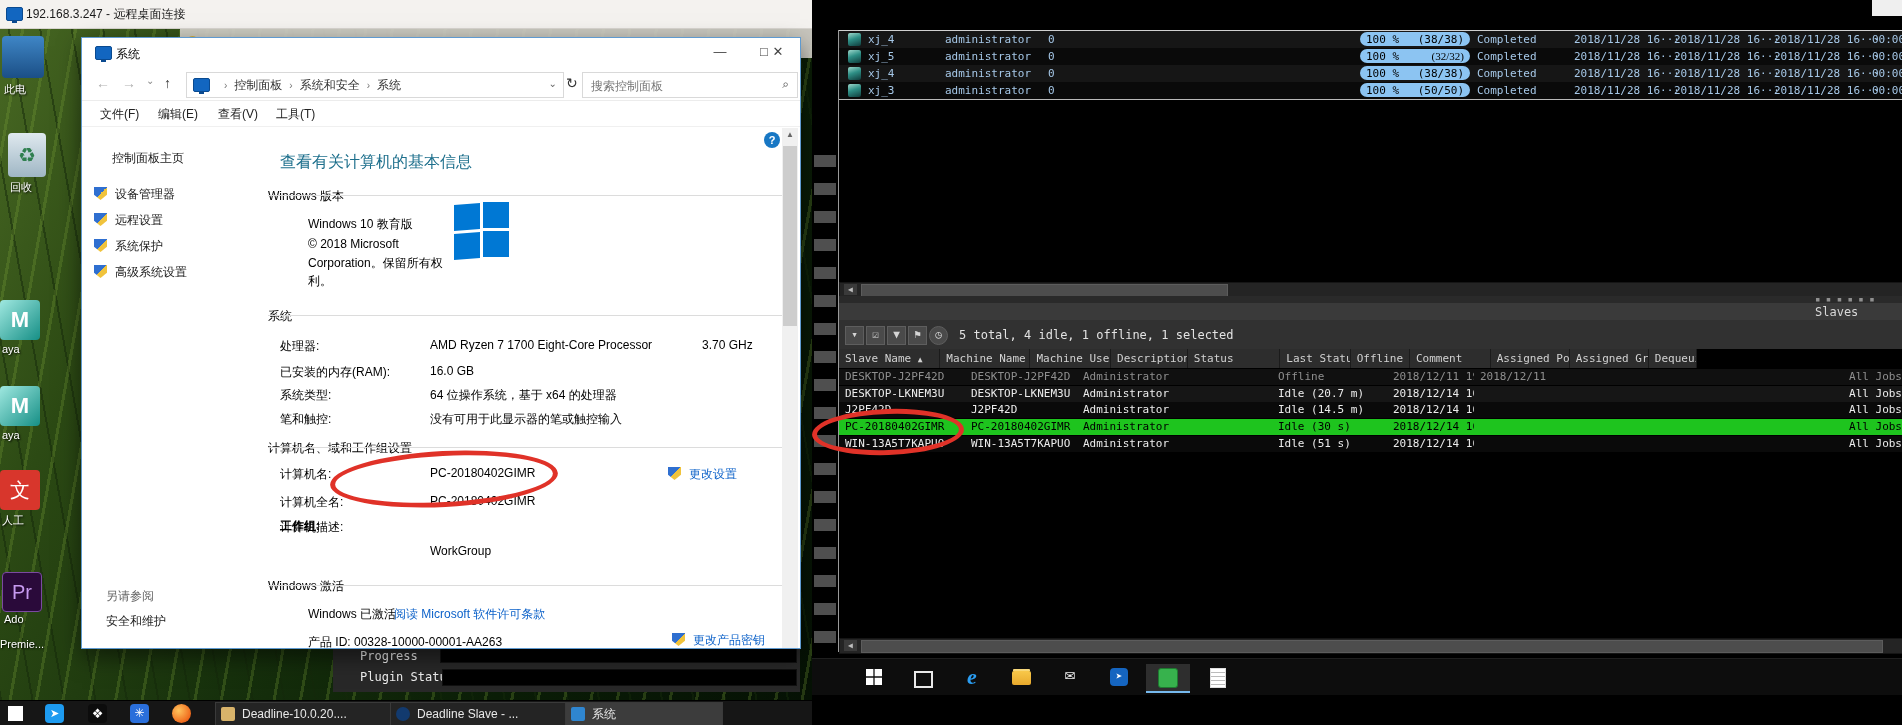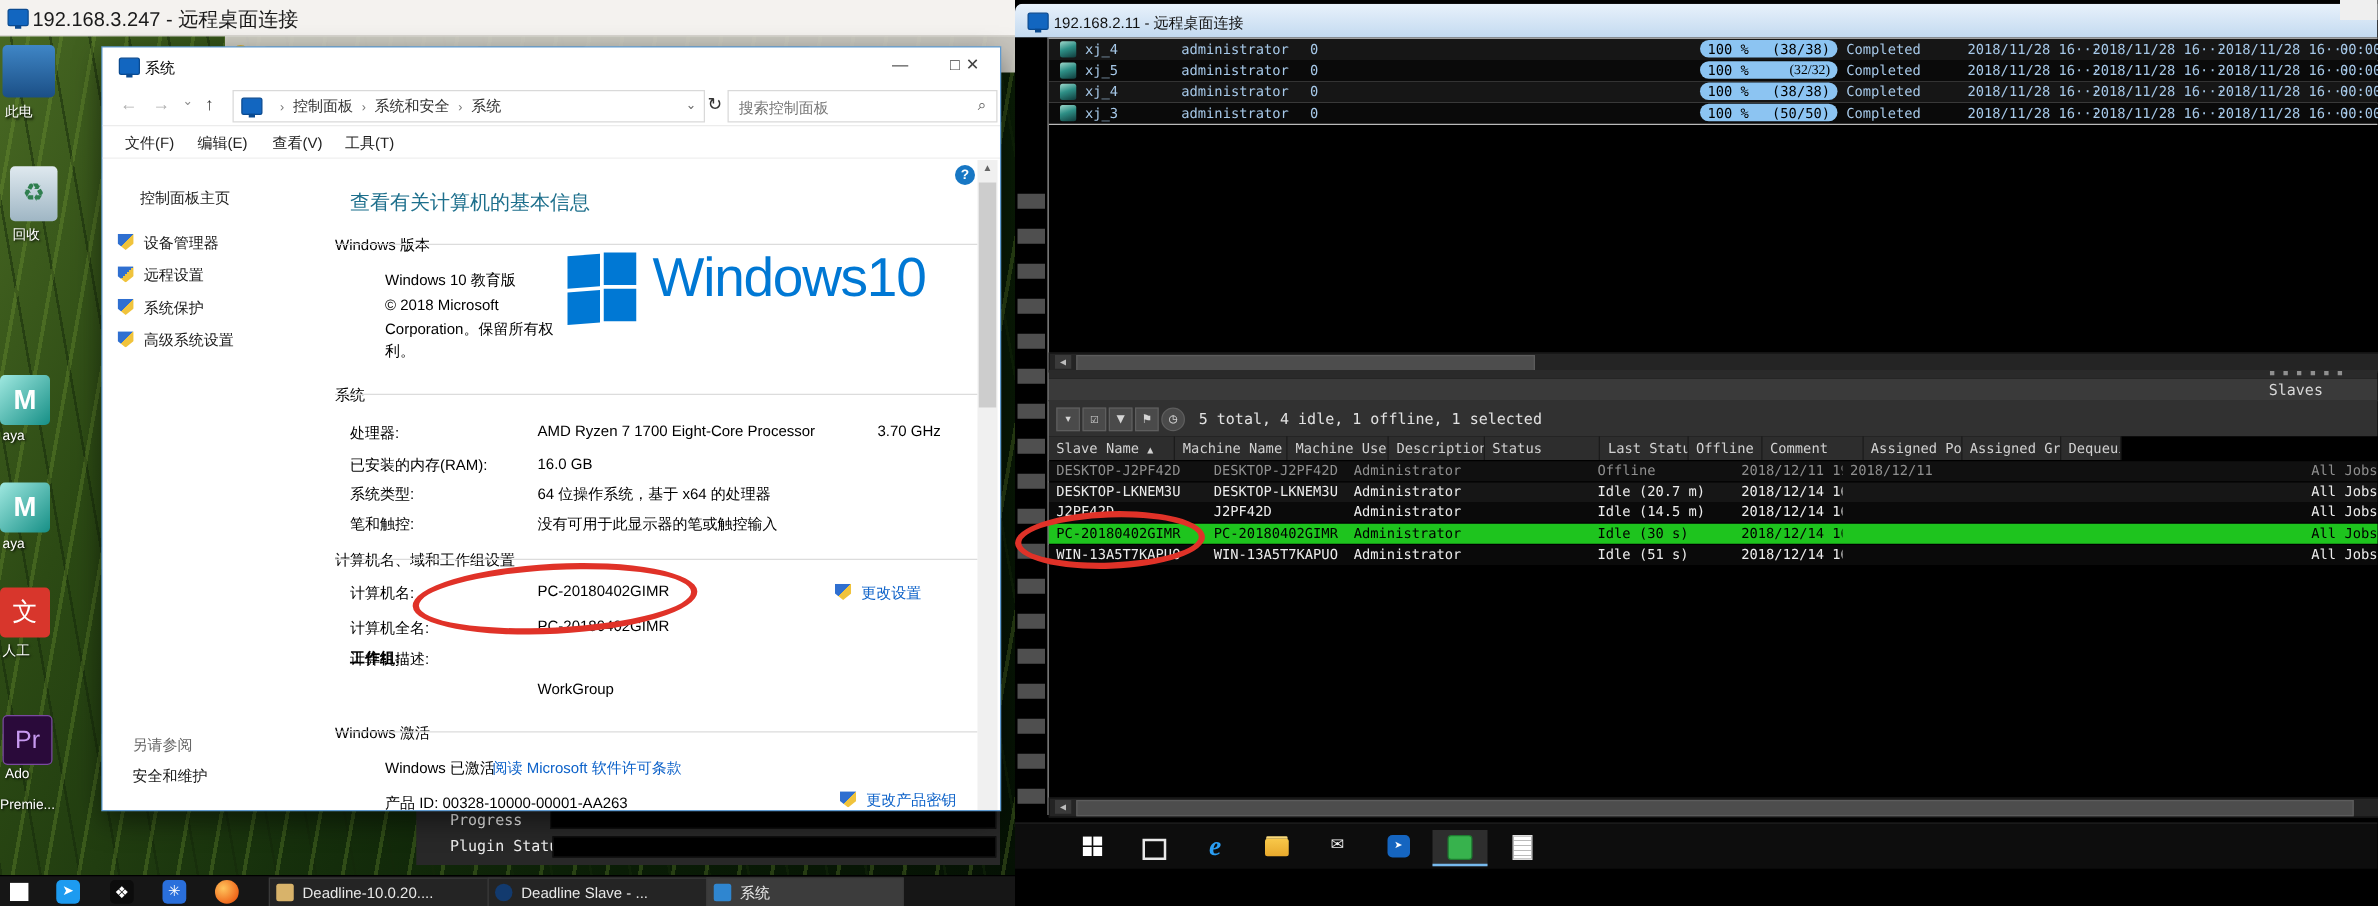--- a/index.html
+++ b/index.html
@@ -7,21 +7,21 @@
   .abs{position:absolute;}
   .mono{font-family:"DejaVu Sans Mono",monospace;}
   
   #lsession{left:0;top:0;width:812px;height:725px;background:#000;}
   #lgrass{left:0;top:0;width:812px;height:700px;
     background:linear-gradient(115deg,#4a6a24 0%,#2c4a14 22%,#16300c 48%,#0a1d06 72%,#051104 100%);}
   #lgrass:after{content:"";position:absolute;inset:0;
     background:repeating-linear-gradient(100deg,rgba(130,170,60,.25) 0 3px,transparent 3px 26px),
                repeating-linear-gradient(80deg,rgba(20,40,10,.5) 0 2px,transparent 2px 31px);}
   #ltitlebar{left:0;top:0;width:812px;height:28px;background:#f4f2ef;border-bottom:1px solid #d8d5d0;}
-  #ltitle{left:26px;top:6px;font-size:16px;color:#1a1a1a;}
+  #ltitle{left:26px;top:6px;font-size:12px;color:#1a1a1a;}
   .rdp-ico{width:15px;height:12px;background:#1266c0;border:1px solid #0a4a90;border-radius:2px;}
   .rdp-ico:after{content:"";position:absolute;left:5px;top:12px;width:5px;height:3px;background:#0a4a90;}
   #lblur{left:180px;top:28px;width:632px;height:30px;background:#dcd8d2;opacity:.9;}
   .blob{position:absolute;background:#b9b4ac;border-radius:4px;height:12px;top:9px;}
   #yellowdot{left:6px;top:8px;width:13px;height:13px;border-radius:50%;background:#e8b93c;position:absolute;}
   
   .dicon-label{position:absolute;color:#fff;font-size:11px;text-shadow:1px 1px 2px #000;}
   .tile{position:absolute;border-radius:4px;color:#fff;text-align:center;}
   
   #syswin{left:82px;top:38px;width:718px;height:610px;background:#fff;overflow:hidden;
@@ -186,21 +186,20 @@
     <span class="sect-line" style="top:157px;"></span>
     <span class="abs" style="left:226px;top:178px;">Windows 10 教育版</span>
     <span class="abs" style="left:226px;top:199px;">© 2018 Microsoft</span>
     <span class="abs" style="left:226px;top:217px;">Corporation。保留所有权</span>
     <span class="abs" style="left:226px;top:235px;">利。</span>
 
     <span class="wsq" style="left:372px;top:166px;transform:skewY(-4deg);"></span>
     <span class="wsq" style="left:401px;top:164px;"></span>
     <span class="wsq" style="left:372px;top:195px;transform:skewY(-4deg);"></span>
     <span class="wsq" style="left:401px;top:193px;"></span>
-    <span id="winlogo-text" class="abs" style="left:440px;top:160px;">Windows10</span>
 
     <span class="sect-label" style="left:186px;top:270px;">系统</span>
     <span class="sect-line" style="top:277px;"></span>
     <span class="k" style="top:300px;">处理器:</span>
     <span class="v" style="top:300px;">AMD Ryzen 7 1700 Eight-Core Processor</span>
     <span class="abs" style="left:620px;top:300px;">3.70 GHz</span>
     <span class="k" style="top:326px;">已安装的内存(RAM):</span>
     <span class="v" style="top:326px;">16.0 GB</span>
     <span class="k" style="top:349px;">系统类型:</span>
     <span class="v" style="top:349px;">64 位操作系统，基于 x64 的处理器</span>
@@ -238,24 +237,20 @@
     <span class="tile" style="left:88px;top:3px;width:19px;height:19px;background:#0c0c0c;color:#fff;font-size:13px;line-height:19px;">❖</span>
     <span class="tile" style="left:130px;top:3px;width:19px;height:19px;background:#2a6fdb;font-size:12px;line-height:19px;">✳</span>
     <span class="tile" style="left:172px;top:3px;width:19px;height:19px;border-radius:50%;background:radial-gradient(circle at 35% 35%,#ffc45c,#f06a1d 70%,#b23a10);"></span>
     <span class="tbtn" style="left:215px;width:158px;"><span class="tbicon" style="background:#d8b36a;"></span><span>Deadline-10.0.20....</span></span>
     <span class="tbtn" style="left:390px;width:158px;"><span class="tbicon" style="background:#123a6e;border-radius:50%;"></span><span>Deadline Slave  - ...</span></span>
     <span class="tbtn" style="left:565px;width:130px;background:#3c3c3c;"><span class="tbicon" style="background:#2f86d0;"></span><span>系统</span></span>
   </div>
 </div>
 
 <div id="rsession" class="abs mono">
-  <div id="rtitlebar" class="abs">
-    <span class="rdp-ico abs" style="left:10px;top:7px;"></span>
-    <span id="rtitle" class="abs" style="font-family:'Liberation Sans',sans-serif;">192.168.2.11 - 远程桌面连接</span>
-  </div>
 
   <div class="stripecol abs">
     <span class="stripeblk" style="top:125px;"></span>
       <span class="stripeblk" style="top:153px;"></span>
     <span class="stripeblk" style="top:181px;"></span>
       <span class="stripeblk" style="top:209px;"></span>
     <span class="stripeblk" style="top:237px;"></span>
       <span class="stripeblk" style="top:265px;"></span>
     <span class="stripeblk" style="top:293px;"></span>
       <span class="stripeblk" style="top:321px;"></span>

